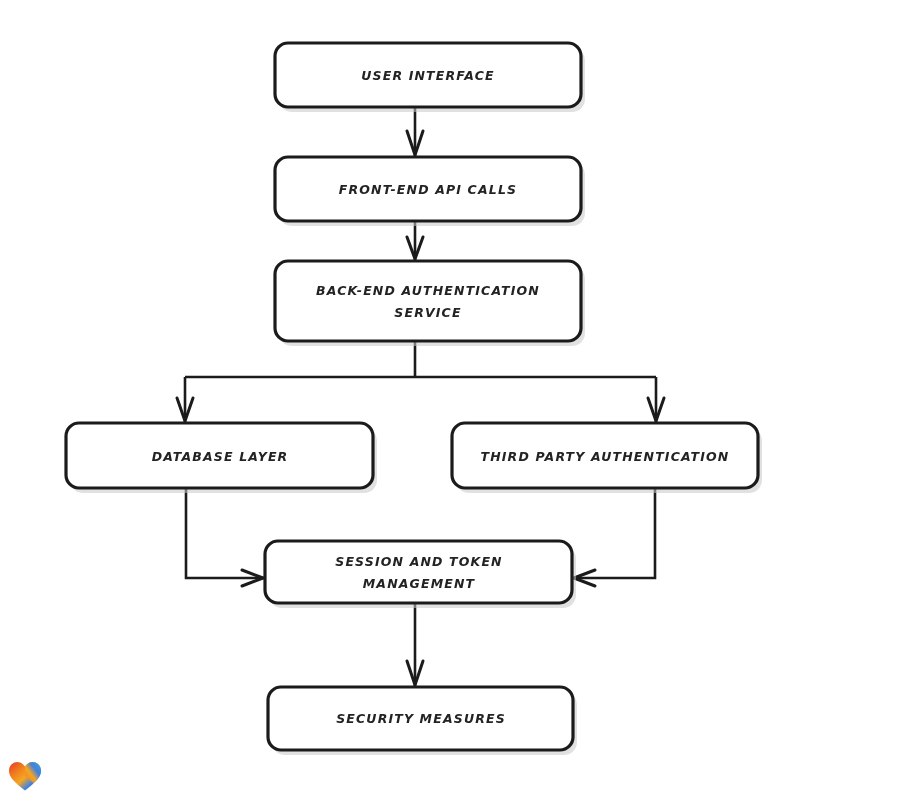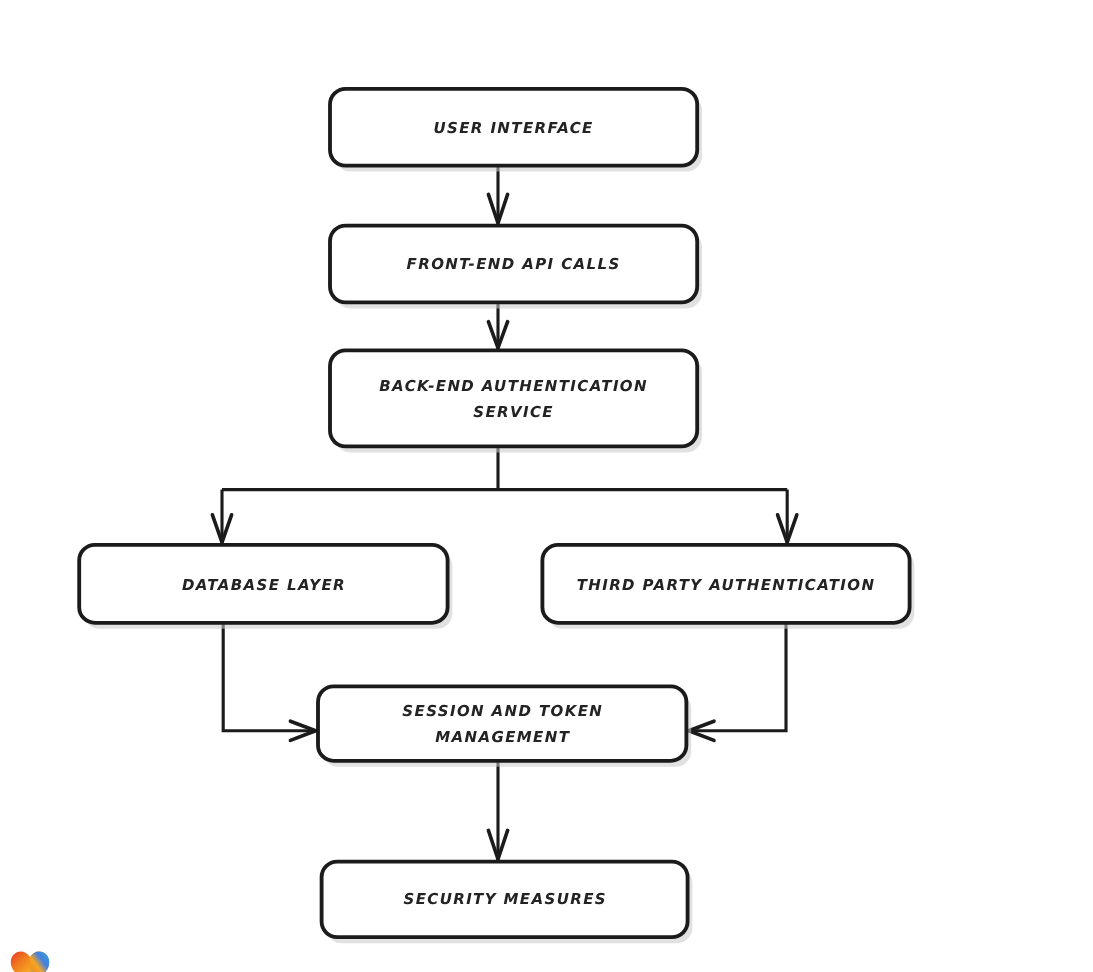--- a/index.html
+++ b/index.html
@@ -14,21 +14,20 @@
     position: relative;
     overflow: hidden;
     font-family: "DejaVu Sans", sans-serif;
   }
   #canvas-root {
     position: absolute;
     left: 0;
     top: 0;
     width: 911px;
     height: 575px;
-    margin-top: 31px;
   }
   svg.flow {
     position: absolute;
     left: 0;
     top: 0;
     width: 911px;
     height: 810px;
     display: block;
   }
   .node-box {

